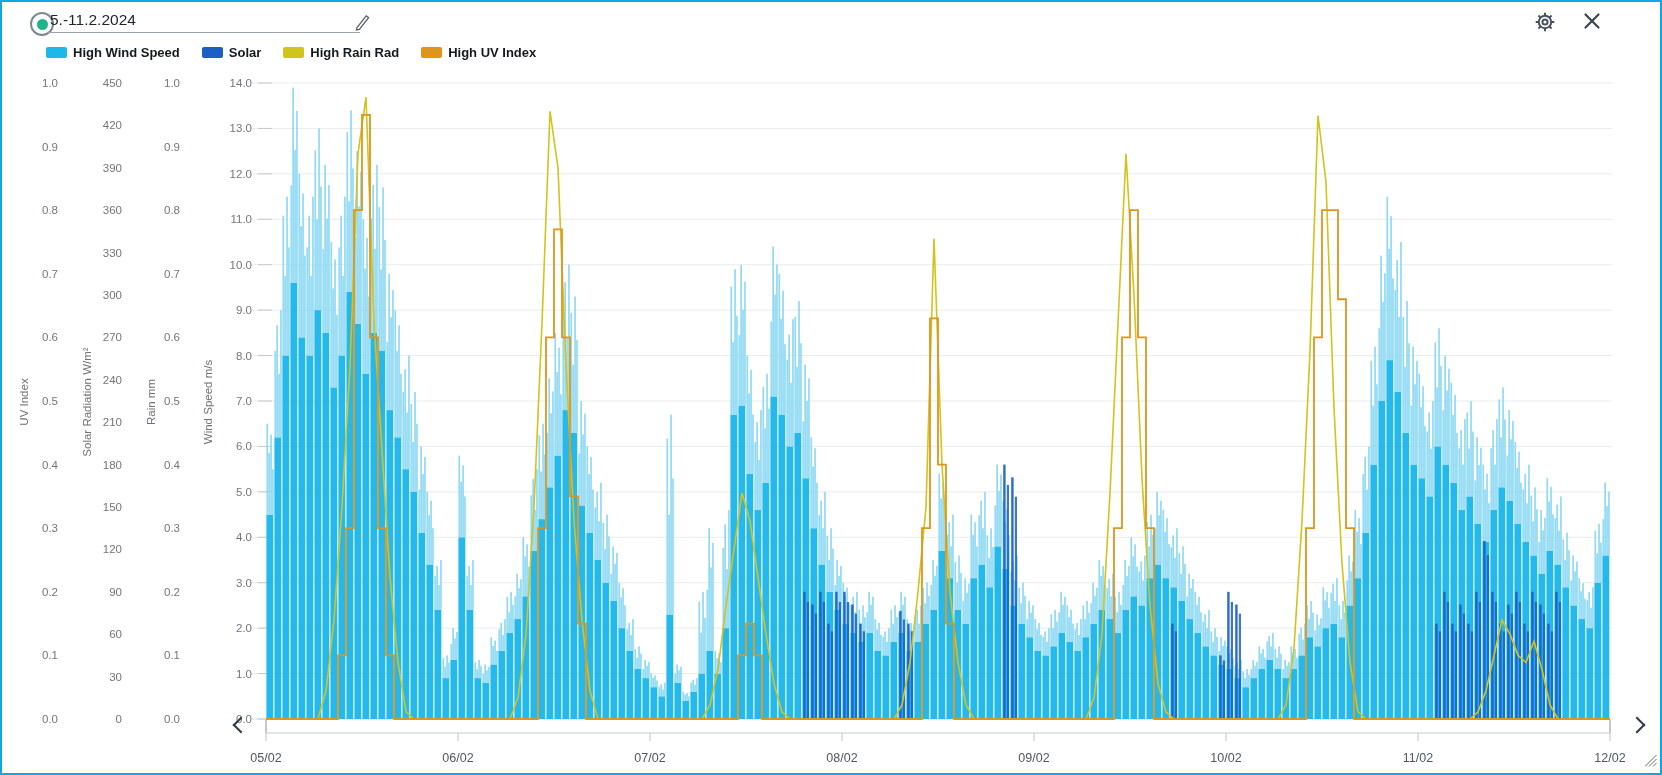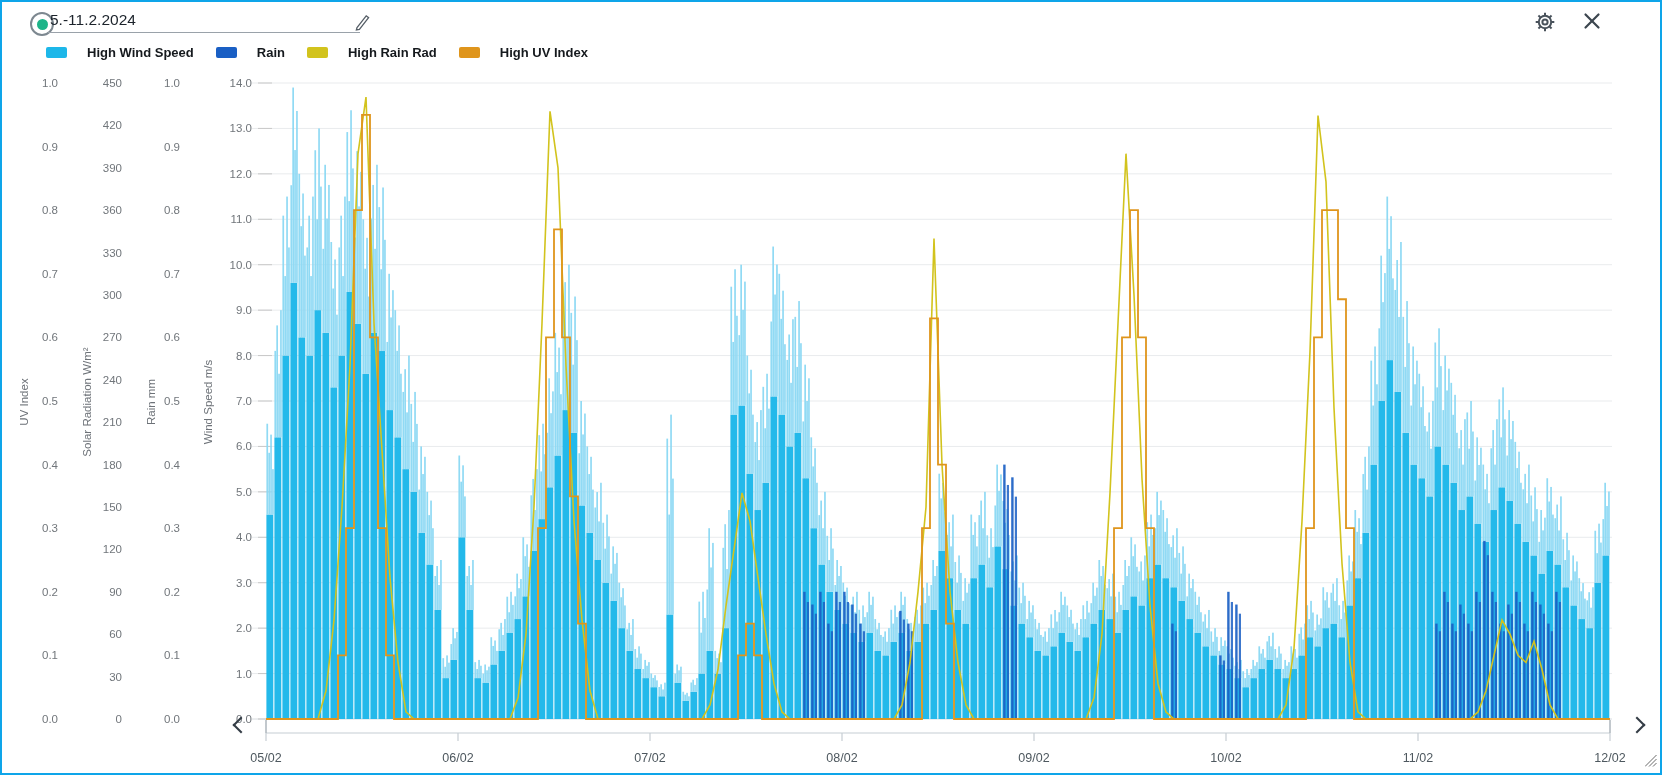--- a/index.html
+++ b/index.html
@@ -10,21 +10,21 @@
   
   .radio-outer{left:28px;top:10px;width:20px;height:20px;border:2px solid #7d8890;
        border-radius:50%;display:flex;align-items:center;justify-content:center;}
   .radio-inner{width:11px;height:11px;border-radius:50%;background:#1eb489;}
   .title-input{left:46px;top:6px;width:308px;border:none;border-bottom:1px solid #9aa2aa;
        outline:none;background:transparent;font-family:"Liberation Sans",sans-serif;
        font-size:15.5px;color:#1c232b;padding:3px 2px;position:absolute;}
   .iconbtn{background:none;border:none;padding:0;cursor:pointer;line-height:0;}
   
   .legend{left:44px;top:43px;display:flex;gap:22px;align-items:center;}
-  .legend-item{display:flex;align-items:center;gap:20px;}
+  .legend-item{display:flex;align-items:center;gap:6px;}
   .swatch{width:21px;height:11px;border-radius:2px;display:inline-block;}
   .legend-label{font-size:13px;font-weight:bold;color:#15191d;}
   
   .axis-title{font-size:11.5px;color:#6d7278;white-space:nowrap;
        transform:translate(-50%,-50%) rotate(-90deg);}
   
   #chart{left:0;top:0;pointer-events:none;}
   
   .chev{width:10px;height:10px;border-left:2.6px solid #333c45;border-bottom:2.6px solid #333c45;}
   .chev-left{transform:rotate(45deg);}
@@ -68,21 +68,21 @@
     </svg>
   </button>
 
   <div class="abs legend">
     <div class="legend-item">
       <span class="swatch" style="background: rgb(29, 183, 233);"></span>
       <span class="legend-label">High Wind Speed</span>
     </div>
     <div class="legend-item">
       <span class="swatch" style="background: rgb(26, 95, 196);"></span>
-      <span class="legend-label">Rain</span>
+      <span class="legend-label">Solar</span>
     </div>
     <div class="legend-item">
       <span class="swatch" style="background: rgb(210, 195, 29);"></span>
       <span class="legend-label">High Rain Rad</span>
     </div>
     <div class="legend-item">
       <span class="swatch" style="background: rgb(223, 149, 28);"></span>
       <span class="legend-label">High UV Index</span>
     </div>
   </div>

